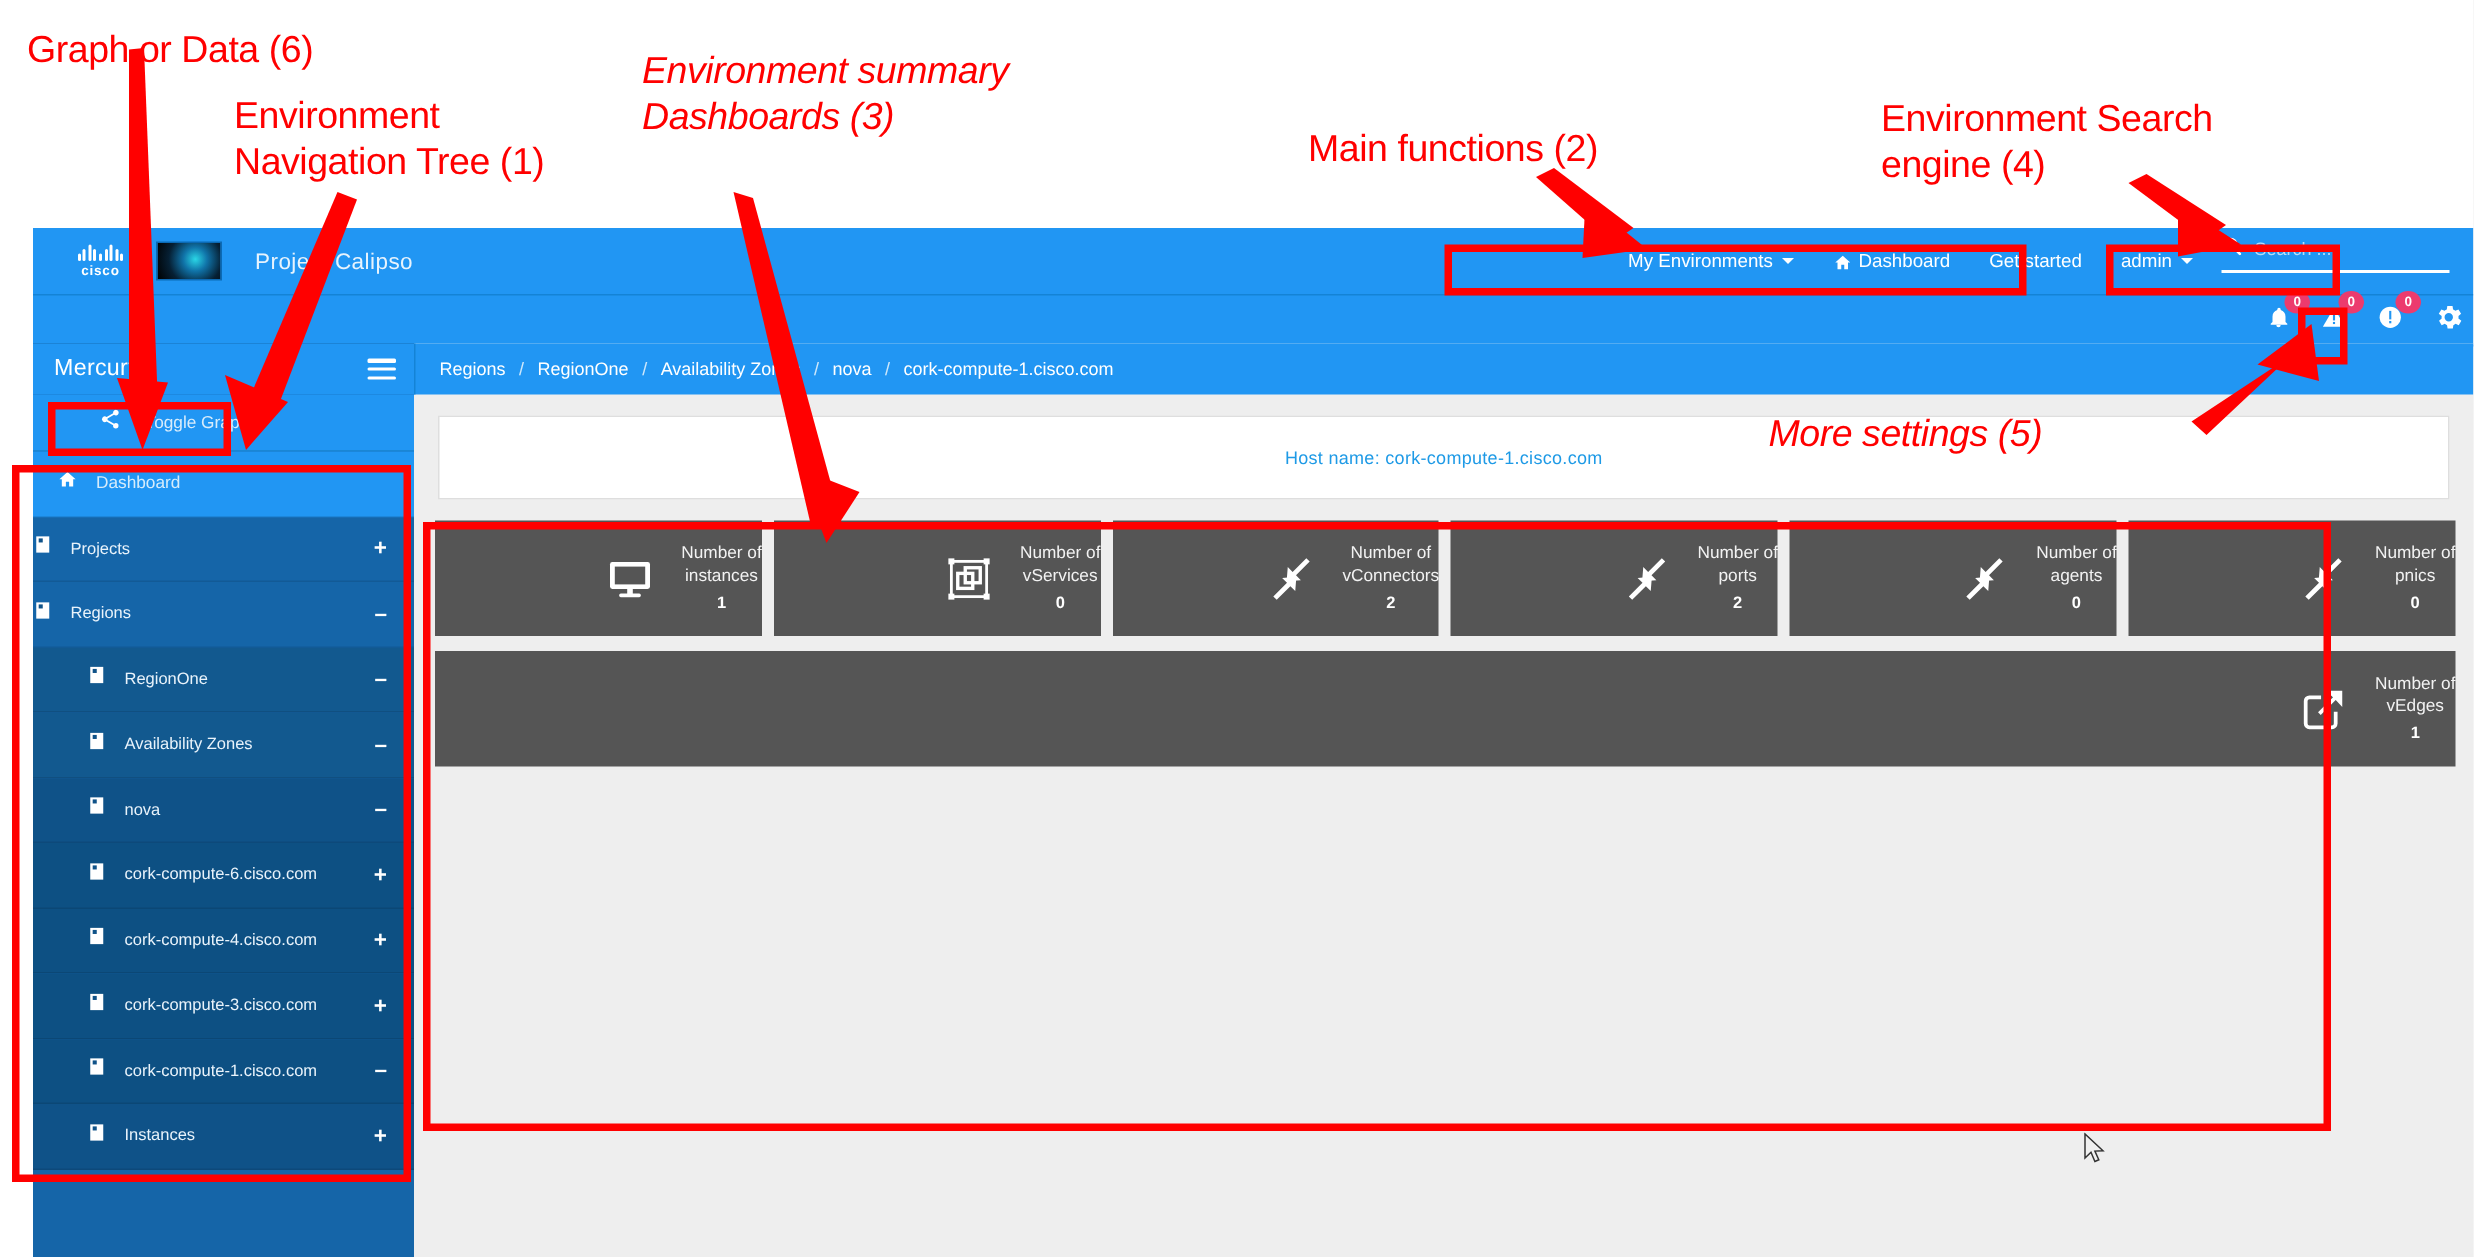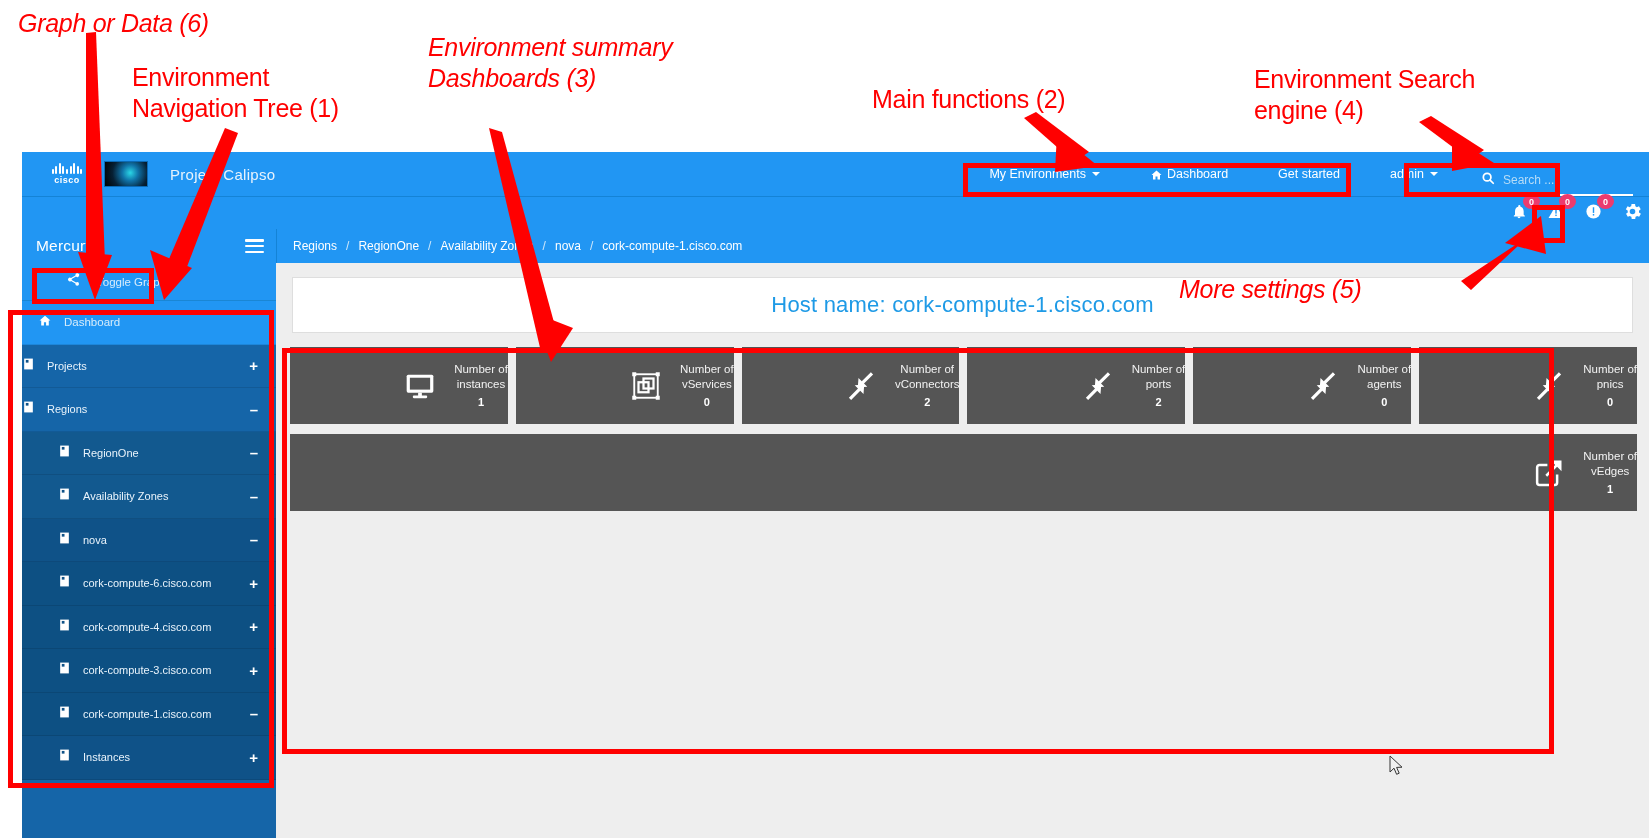--- a/index.html
+++ b/index.html
@@ -40,21 +40,21 @@
   .cisco-bars i:nth-child(9){height:5px}
   .cisco-word{font-size:9px;font-weight:bold;color:#fff;letter-spacing:.5px;margin-top:1px;font-family:"Liberation Sans",sans-serif;}
   .brand-thumb{
     margin-left:14px;width:42px;height:24px;
     background:radial-gradient(circle at 60% 45%, #2ad6e6 0%, #1073a8 28%, #062034 62%, #000 100%);
     border:1px solid #0b6ab5;
   }
   .brand-title{
     margin-left:22px;color:#e7f3fd;font-size:15px;letter-spacing:.3px;white-space:nowrap;
   }
-  .nav-right{margin-left:auto;display:flex;align-items:flex-end;height:100%;gap:24px;}
+  .nav-right{margin-left:auto;display:flex;align-items:flex-start;height:100%;}
   .nav-link{
     color:#ffffff;font-size:12.5px;padding:0 13px;height:100%;
     display:flex;align-items:center;white-space:nowrap;cursor:default;
   }
   .caret{
     display:inline-block;margin-left:6px;width:0;height:0;
     border-left:4px solid transparent;border-right:4px solid transparent;border-top:4px solid #fff;
   }
   .home-ico{
     display:inline-block;width:13px;height:12px;margin-right:4px;position:relative;top:1px;
@@ -124,21 +124,21 @@
   .crumbbar{
     height:34px;background:#2196f3;display:flex;align-items:center;
     padding-left:16px;border-left:1px solid #1483d6;
   }
   .crumb{color:#ffffff;font-size:12px;white-space:nowrap;}
   .crumb-sep{color:#cfe8fb;font-size:12px;margin:0 9px;}
   .hostcard{
     margin:14px 16px 0 16px;height:54px;background:#ffffff;
     border:1px solid #dedede;display:flex;align-items:center;justify-content:center;
   }
-  .hostcard .hn{color:#1e9ae6;font-size:22px;letter-spacing:.2px;}
+  .hostcard .hn{color:#1e9ae6;font-size:12px;letter-spacing:.2px;}
   .tilewrap{margin:14px 12px 0 14px;}
   .tilerow{display:flex;gap:8px;}
   .tile{
     flex:1;height:77px;background:#555555;
     display:flex;align-items:center;justify-content:flex-end;gap:13px;
   }
   .tile .t-ico{flex:0 0 auto;width:42px;display:flex;align-items:center;justify-content:center;}
   .tile .t-txt{display:flex;flex-direction:column;align-items:center;line-height:1.35;}
   .tile .t-l1,.tile .t-l2{color:#f2f2f2;font-size:11.5px;white-space:nowrap;}
   .tile .t-val{color:#ffffff;font-size:11px;font-weight:bold;margin-top:2px;}
@@ -503,21 +503,21 @@
   <polygon fill="#ff0000" points="1452,136 1494,163 1452,171"></polygon>
 
   <polygon fill="#ff0000" points="1526,238 1536,229 1471,290 1461,281"></polygon>
   <polygon fill="#ff0000" points="1541,216 1546,254 1505,243"></polygon>
 </svg>
 
 <svg class="cursor" style="left:1389px;top:755px;" width="16" height="22" viewBox="0 0 16 22">
   <path d="M1 1 L1 17 L5 13.2 L7.6 19.3 L10.2 18.2 L7.6 12.4 L13 12.2 Z" fill="#f0f0f0" stroke="#333" stroke-width="1"></path>
 </svg>
 
-<div class="anno-text" style="left: 18px; top: 8px; font-style: italic;">Graph or Data (6)</div>
-<div class="anno-text" style="left: 132px; top: 62px;">Environment
+<div class="anno-text" style="left: 18px; top: 18px;">Graph or Data (6)</div>
+<div class="anno-text" style="left: 156px; top: 62px;">Environment
 Navigation Tree (1)</div>
 <div class="anno-text" style="left: 428px; top: 32px; font-style: italic;">Environment summary
 Dashboards (3)</div>
 <div class="anno-text" style="left: 872px; top: 84px;">Main functions (2)</div>
 <div class="anno-text" style="left: 1254px; top: 64px;">Environment Search
 engine (4)</div>
 <div class="anno-text" style="left: 1179px; top: 274px; font-style: italic;">More settings (5)</div>
 
 </body></html>

